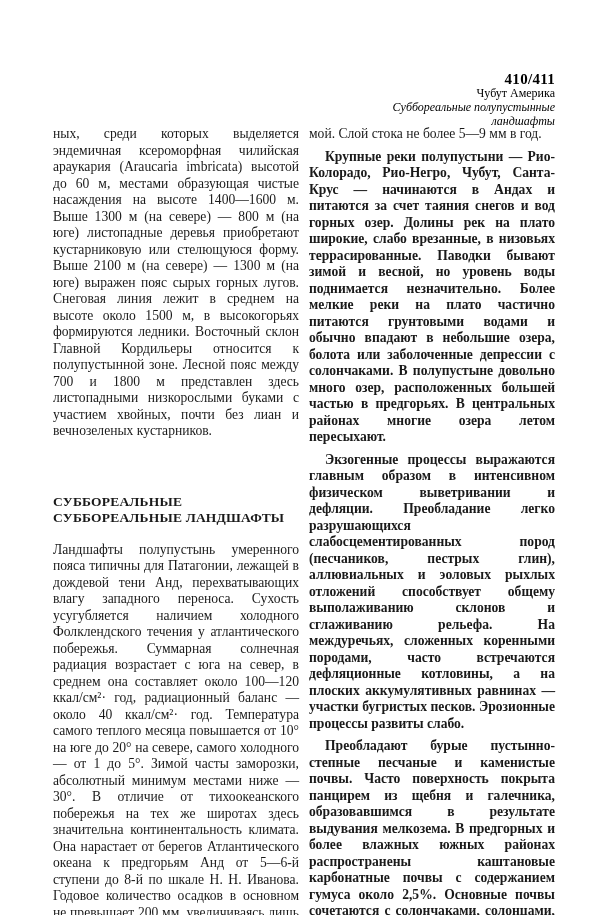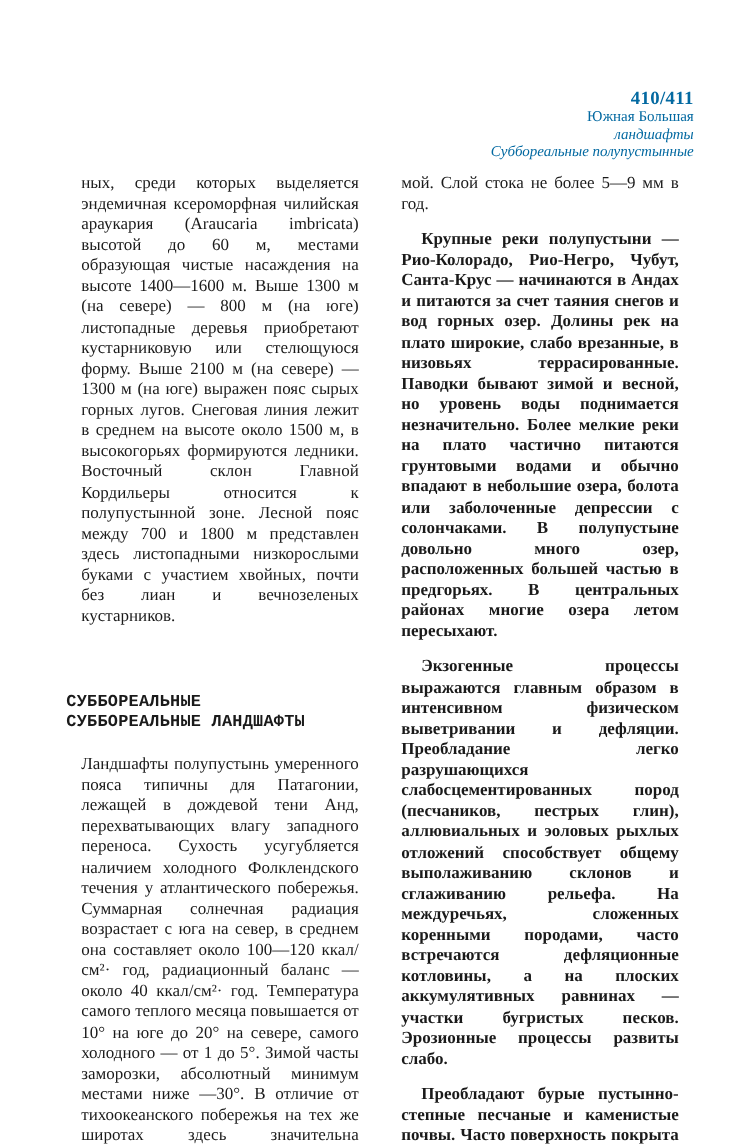--- a/index.html
+++ b/index.html
@@ -1,41 +1,41 @@
 <!DOCTYPE html>
 <html><head>
 <meta charset="utf-8">
 <style>
   html, body { margin:0; padding:0; background:#ffffff; }
   body { width:600px; height:915px; position:relative; overflow:hidden;
          font-family:"Liberation Serif", "DejaVu Serif", serif; color:#1a1a1a; }
   .running-head { position:absolute; right:45px; top:72px; text-align:right;
-                  color:#0369a1; line-height:14px; }
+                  color:#000000; line-height:14px; }
   .running-head .pages { font-weight:bold; font-size:15px; letter-spacing:0.3px; }
   .running-head .chapter { font-size:12px; }
   .running-head .section { font-size:12px; font-style:italic; }
   .col { position:absolute; top:126px; width:246px; font-size:13.6px; line-height:16.5px;
          text-align:justify; hyphens:manual; }
   .col.left { left:53px; }
   .col.right { left:309px; }
-  .col p { margin:12px; }
+  .col p { margin:0; }
   .col p.indent { text-indent:16px;font-weight:bold; }
   .col p.gap { margin-top:6px; }
-  .heading { font-family:Liberation Mono, monospace; font-weight:bold;
+  .heading { font-family:Liberation Serif, serif; font-weight:bold;
              font-size:13.5px; line-height:16px; margin:54px 0 16px 0; letter-spacing:0.2px; }
   .heading span { display:block; }
 </style>
 </head>
 <body>
 
 <div class="running-head">
   <div class="pages">410/411</div>
-  <div class="chapter">Южная Большая</div>
+  <div class="chapter">Чубут Америка</div>
+  <div class="section">Суббореальные полупустынные</div>
   <div class="section">ландшафты</div>
-  <div class="section">Суббореальные полупустынные</div>
 </div>
 
 <div class="col left">
   <p>ных, среди которых выделяется эндемичная ксероморфная чилийская араукария (Araucaria imbricata) высотой до 60 м, местами образующая чистые насаждения на высоте 1400—1600 м. Выше 1300 м (на севере) — 800 м (на юге) листопадные деревья приобретают кустарниковую или стелющуюся форму. Выше 2100 м (на севере) — 1300 м (на юге) выражен пояс сырых горных лугов. Снеговая линия лежит в среднем на высоте около 1500 м, в высокогорьях формируются ледники. Восточный склон Главной Кордильеры относится к полупустынной зоне. Лесной пояс между 700 и 1800 м представлен здесь листопадными низкорослыми буками с участием хвойных, почти без лиан и вечнозеленых кустарников.</p>
   <div class="heading">
     <span>СУББОРЕАЛЬНЫЕ</span>
     <span>СУББОРЕАЛЬНЫЕ ЛАНДШАФТЫ</span>
   </div>
   <p>Ландшафты полупустынь умеренного пояса типичны для Патагонии, лежащей в дождевой тени Анд, перехватывающих влагу западного переноса. Сухость усугубляется наличием холодного Фолклендского течения у атлантического побережья. Суммарная солнечная радиация возрастает с юга на север, в среднем она составляет около 100—120 ккал/см²· год, радиационный баланс — около 40 ккал/см²· год. Температура самого теплого месяца повышается от 10° на юге до 20° на севере, самого холодного — от 1 до 5°. Зимой часты заморозки, абсолютный минимум местами ниже —30°. В отличие от тихоокеанского побережья на тех же широтах здесь значительна континентальность климата. Она нарастает от берегов Атлантического океана к предгорьям Анд от 5—6-й ступени до 8-й по шкале Н. Н. Иванова. Годовое количество осадков в основном не превышает 200 мм, увеличиваясь лишь в предгорьях (см. табл. 12). Большая часть осадков выпадает в холодное время года (март — сентябрь, с максимумом в мае — июне), в значительной степени в виде снега. Испаряемость в течение всего года превышает количество осадков, так что дефицит влаги ощущается и зи-</p>
 </div>

